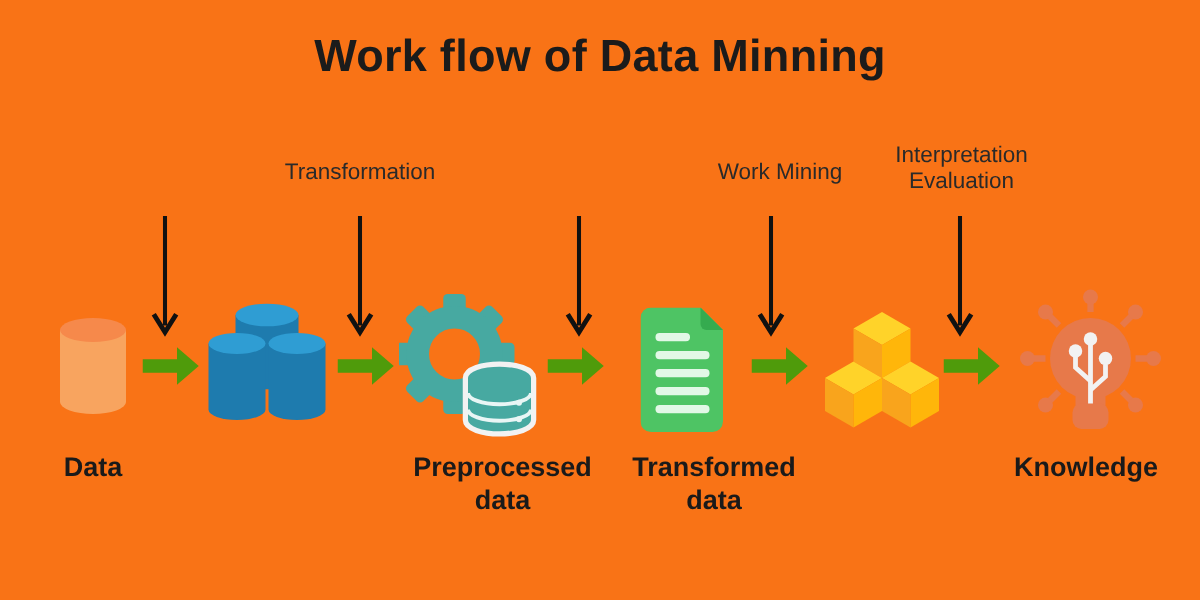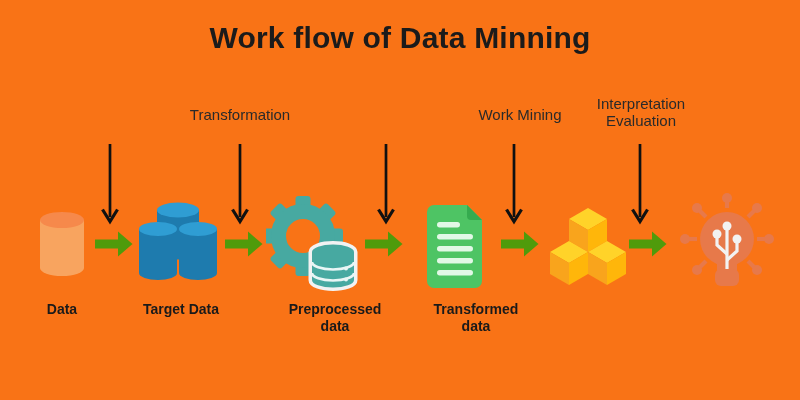--- a/index.html
+++ b/index.html
@@ -13,21 +13,21 @@
     font-size:30px;font-weight:700;color:#1b1b1b;letter-spacing:.2px;
   }
   .phase-label{
     position:absolute;top:106px;transform:translateX(-50%);
     width:150px;text-align:center;font-size:15px;color:#2a2a2a;
     white-space:pre-line;line-height:1.15;
   }
   .phase-label.two-line{top:95px;}
   .stage-label{
     position:absolute;top:301px;transform:translateX(-50%);
-    width:120px;text-align:center;font-size:14px;font-weight:700;color:#1a1a1a;
+    width:120px;text-align:center;font-size:18px;font-weight:700;color:#1a1a1a;
     white-space:pre-line;line-height:1.2;
   }
   .abs{position:absolute;}
   svg{display:block;}
 </style>
 </head>
 <body>
 
 <div id="stage">
 
@@ -180,19 +180,19 @@
       <path d="M48,77 V38"></path>
       <path d="M48,62 L38,53 V46"></path>
       <path d="M48,68 L58,59 V51"></path>
     </g>
     <circle cx="48" cy="34" r="4.5" fill="#F2F2F2"></circle>
     <circle cx="38" cy="42" r="4.5" fill="#F2F2F2"></circle>
     <circle cx="58" cy="47" r="4.5" fill="#F2F2F2"></circle>
   </svg>
 
   <div class="stage-label" style="left:62px">Data</div>
-  <div class="stage-label" style="left:181px">Target Data</div>
   <div class="stage-label" style="left:335px">Preprocessed
 data</div>
   <div class="stage-label" style="left:476px">Transformed
 data</div>
+  <div class="stage-label" style="left:724px">Knowledge</div>
 
 </div>
 
 </body></html>

